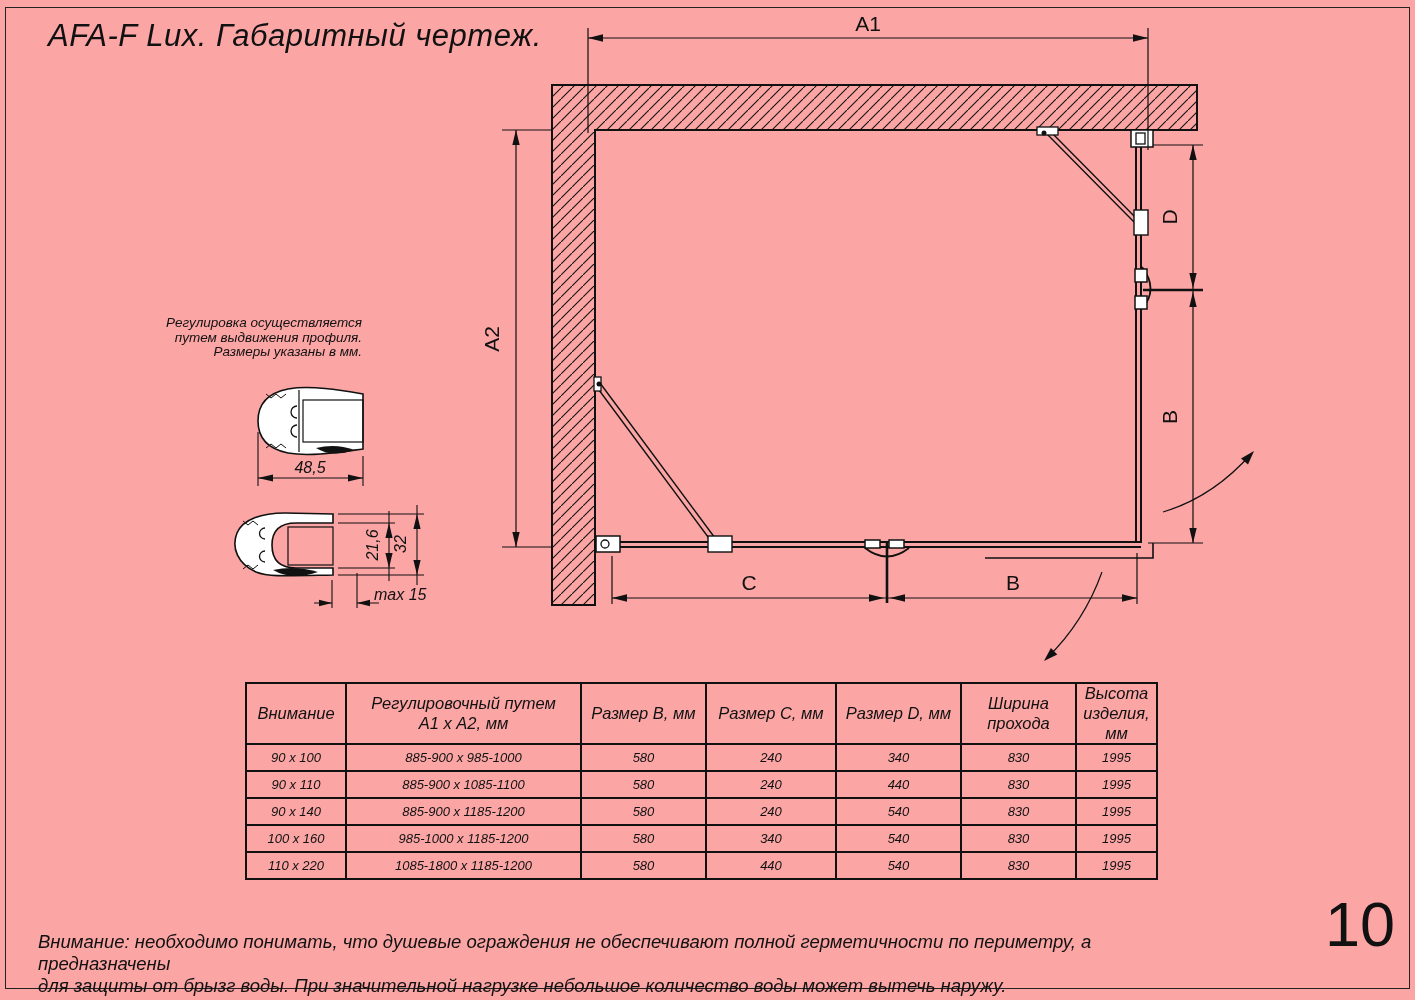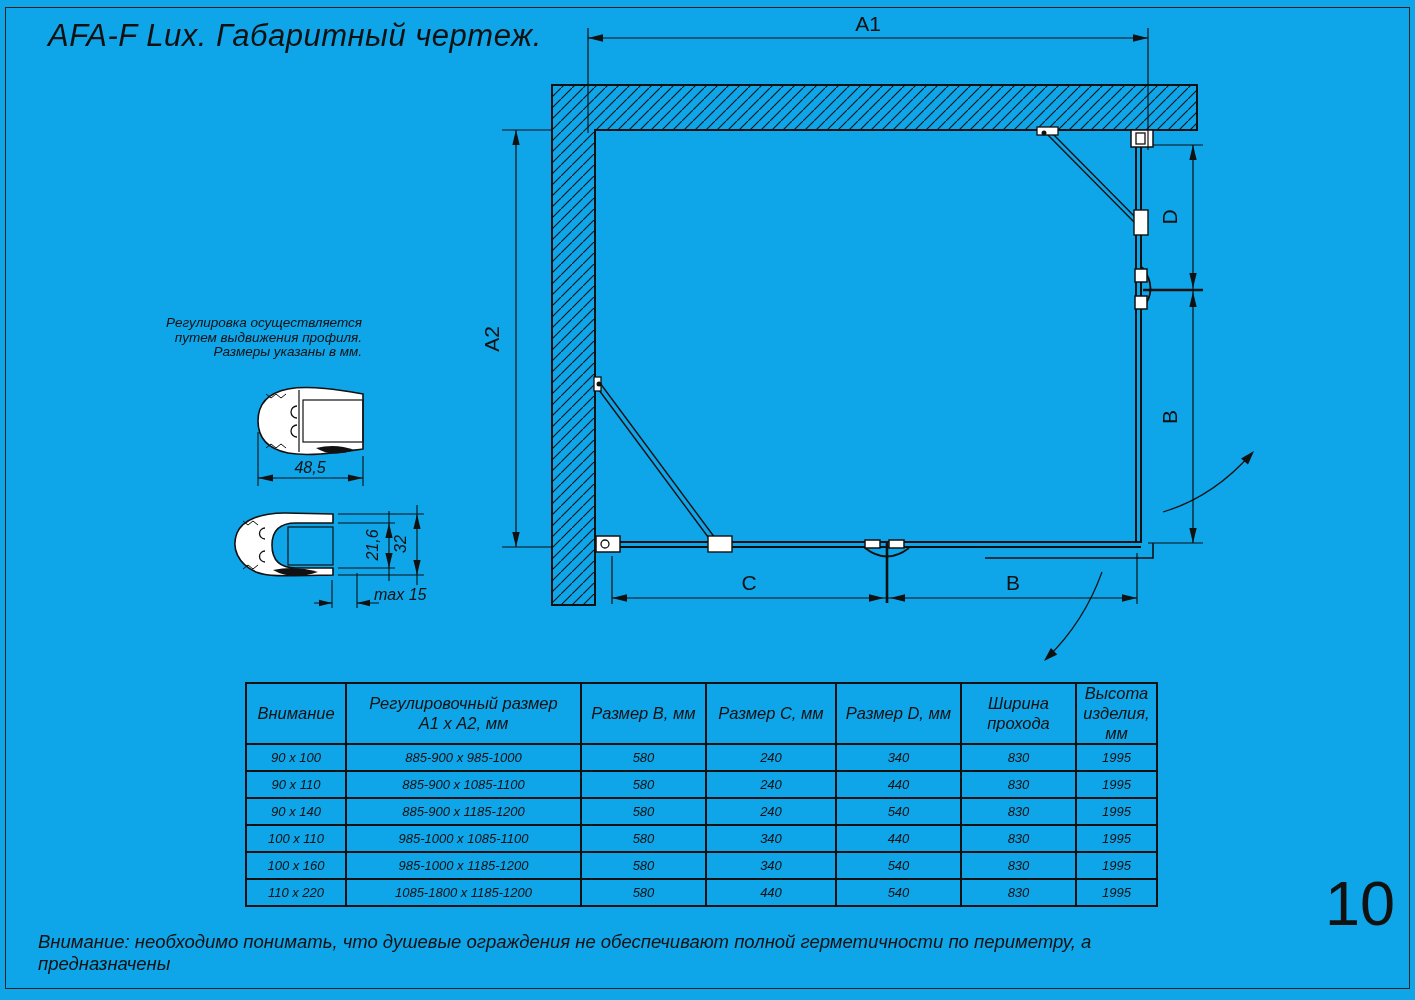--- a/index.html
+++ b/index.html
@@ -1,34 +1,34 @@
 <!DOCTYPE html>
 <html><head>
 <meta charset="utf-8">
 <style>
   html,body{margin:0;padding:0;background:#e8e8e8;}
-  #page{position:relative;width:1415px;height:1000px;background:#0ea5e9;overflow:hidden;
+  #page{position:relative;width:1415px;height:1000px;background:#fca5a5;overflow:hidden;
         font-family:"Liberation Sans",sans-serif;color:#111;}
   #frame{position:absolute;left:5px;top:7px;right:5px;bottom:11px;border:1.5px solid #222;pointer-events:none;}
   #title{position:absolute;left:48px;top:18px;font-size:31px;font-style:italic;letter-spacing:.5px;white-space:nowrap;}
   svg{position:absolute;left:0;top:0;}
   svg path,svg rect,svg circle,svg line{vector-effect:none;}
   .ln{stroke:#111;fill:none;}
   .dim{font:21px "Liberation Sans",sans-serif;fill:#111;}
   .pdim{font:italic 16px "Liberation Sans",sans-serif;fill:#111;}
   .note{font:italic 13.5px "Liberation Sans",sans-serif;fill:#111;}
   .arr{fill:#111;stroke:none;}
   #size-table{position:absolute;left:245px;top:682px;border-collapse:collapse;table-layout:fixed;}
   #size-table th,#size-table td{border:2px solid #111;text-align:center;vertical-align:middle;
       font-style:italic;font-weight:normal;padding:0 2px;}
   #size-table th{height:58px;font-size:16.5px;line-height:1.2;white-space:pre-line;}
   #size-table td{height:25px;font-size:13px;}
   #warning{position:absolute;left:38px;top:931px;font-size:18.5px;font-style:italic;line-height:22px;width:1150px;}
   #warning .ul{}
-  #page-num{position:absolute;left:1280px;top:868px;width:115px;text-align:right;font-size:63px;line-height:70px;}
+  #page-num{position:absolute;left:1280px;top:889px;width:115px;text-align:right;font-size:63px;line-height:70px;}
 </style>
 </head>
 <body>
 
 <div id="page">
   <div id="frame"></div>
 
   <div id="title">AFA-F Lux. Габаритный чертеж.</div>
 
   <svg width="1415" height="680" viewBox="0 0 1415 680">
@@ -180,21 +180,21 @@
         <col style="width:235px">
         <col style="width:125px">
       <col style="width:130px">
         <col style="width:125px">
         <col style="width:115px">
         <col style="width:81px">
     </colgroup>
     <thead>
       <tr>
         <th>Внимание</th>
-        <th>Регулировочный размер
+        <th>Регулировочный путем
 А1 х А2, мм</th>
         <th>Размер B, мм</th>
         <th>Размер C, мм</th>
         <th>Размер D, мм</th>
         <th>Ширина
 прохода</th>
         <th>Высота
 изделия,
 мм</th>
       </tr>
@@ -221,29 +221,20 @@
       <tr>
         <td>90 x 140</td>
           <td>885-900 x 1185-1200</td>
           <td>580</td>
           <td>240</td>
           <td>540</td>
           <td>830</td>
           <td>1995</td>
       </tr>
       <tr>
-        <td>100 x 110</td>
-          <td>985-1000 x 1085-1100</td>
-          <td>580</td>
-          <td>340</td>
-          <td>440</td>
-          <td>830</td>
-          <td>1995</td>
-      </tr>
-      <tr>
         <td>100 x 160</td>
           <td>985-1000 x 1185-1200</td>
           <td>580</td>
           <td>340</td>
           <td>540</td>
           <td>830</td>
           <td>1995</td>
       </tr>
       <tr>
         <td>110 x 220</td>
@@ -252,16 +243,17 @@
           <td>440</td>
           <td>540</td>
           <td>830</td>
           <td>1995</td>
       </tr>
     </tbody>
   </table>
 
   <div id="warning">
     <div><span class="ul">Внимание:</span><span> необходимо понимать, что душевые ограждения не обеспечивают полной герметичности по периметру, а предназначены</span></div>
+    <div>для защиты от брызг воды. При значительной нагрузке небольшое количество воды может вытечь наружу.</div>
   </div>
 
   <div id="page-num">10</div>
 </div>
 
 </body></html>

